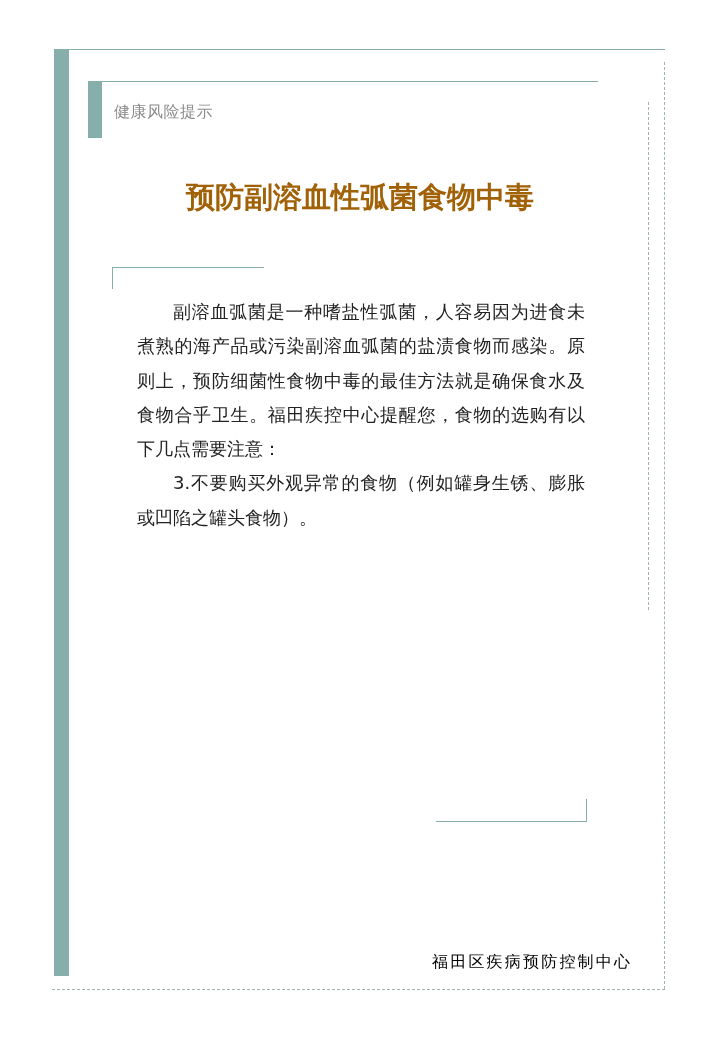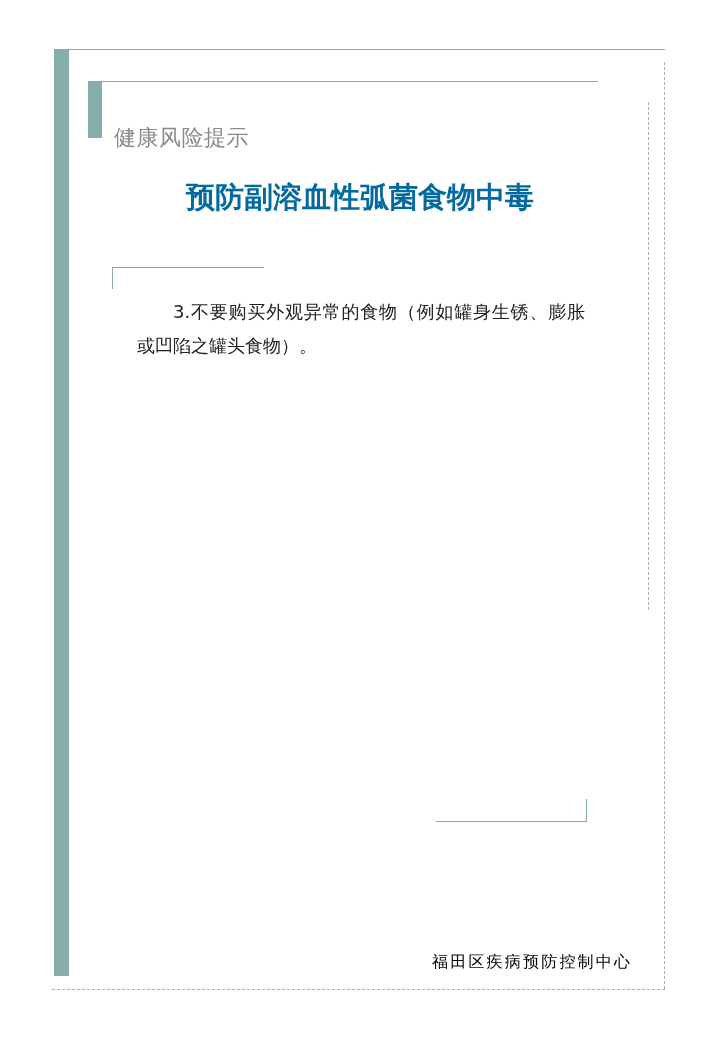--- a/index.html
+++ b/index.html
@@ -7,22 +7,22 @@
          font-family:"DejaVu Sans", "Liberation Sans", sans-serif; }
   .abs { position:absolute; }
   .teal { background:#86aeaa; }
   .left-bar { left:54px; top:49px; width:15px; height:927px; }
   .top-line { left:69px; top:49px; width:596px; height:1px; }
   .outer-dash-right { left:664px; top:62px; width:0; height:927px; border-left:1px dashed #9fb3b3; }
   .outer-dash-bottom { left:52px; top:989px; width:613px; height:0; border-top:1px dashed #9fb3b3; }
   .inner-dash-right { left:648px; top:102px; width:0; height:508px; border-left:1px dashed #9fb3b3; }
   .title-bar { left:88px; top:81px; width:14px; height:57px; }
   .title-top-line { left:102px; top:81px; width:496px; height:1px; }
-  .section-title { left:114px; top:96px; font-size:22px; color:#8a8a8a; letter-spacing:0.5px; line-height:32px;margin-top:26px; }
-  .headline { left:0; width:720px; top:177px; text-align:center; font-size:29px; font-weight:bold; color:#0369a1; line-height:40px; }
+  .section-title { left:114px; top:96px; font-size:16px; color:#8a8a8a; letter-spacing:0.5px; line-height:32px; }
+  .headline { left:0; width:720px; top:177px; text-align:center; font-size:29px; font-weight:bold; color:#a16207; line-height:40px; }
   .bracket-tl-h { left:112px; top:267px; width:152px; height:1px; }
   .bracket-tl-v { left:112px; top:267px; width:1px; height:22px; }
   .bracket-br-h { left:436px; top:821px; width:151px; height:1px; }
   .bracket-br-v { left:586px; top:799px; width:1px; height:23px; }
   .body-text { left:137px; top:295px; width:448px; font-size:18px; color:#222222; line-height:34.3px; }
   .body-text p { margin:0; text-indent:36px; text-align:justify; }
   .footer { left:432px; top:950px; font-size:16px; color:#000000; letter-spacing:2.2px; line-height:24px; }
 </style>
 </head>
 <body>
@@ -36,19 +36,20 @@
 <div class="abs teal title-bar"></div>
 <div class="abs teal title-top-line"></div>
 <div class="abs section-title">健康风险提示</div>
 
 <div class="abs headline">预防副溶血性弧菌食物中毒</div>
 
 <div class="abs teal bracket-tl-h"></div>
 <div class="abs teal bracket-tl-v"></div>
 
 <div class="abs body-text">
+  <p>副溶血弧菌是一种嗜盐性弧菌，人容易因为进食未煮熟的海产品或污染副溶血弧菌的盐渍食物而感染。原则上，预防细菌性食物中毒的最佳方法就是确保食水及食物合乎卫生。福田疾控中心提醒您，食物的选购有以下几点需要注意：</p>
   <p>3.不要购买外观异常的食物（例如罐身生锈、膨胀或凹陷之罐头食物）。</p>
 </div>
 
 <div class="abs teal bracket-br-h"></div>
 <div class="abs teal bracket-br-v"></div>
 
 <div class="abs footer">福田区疾病预防控制中心</div>
 
 </body></html>

